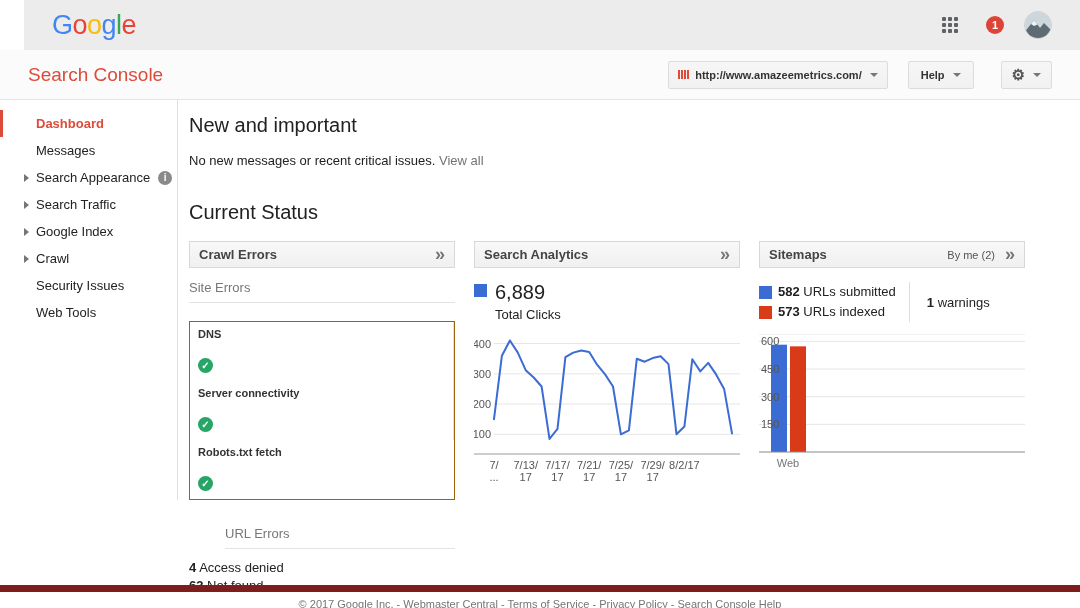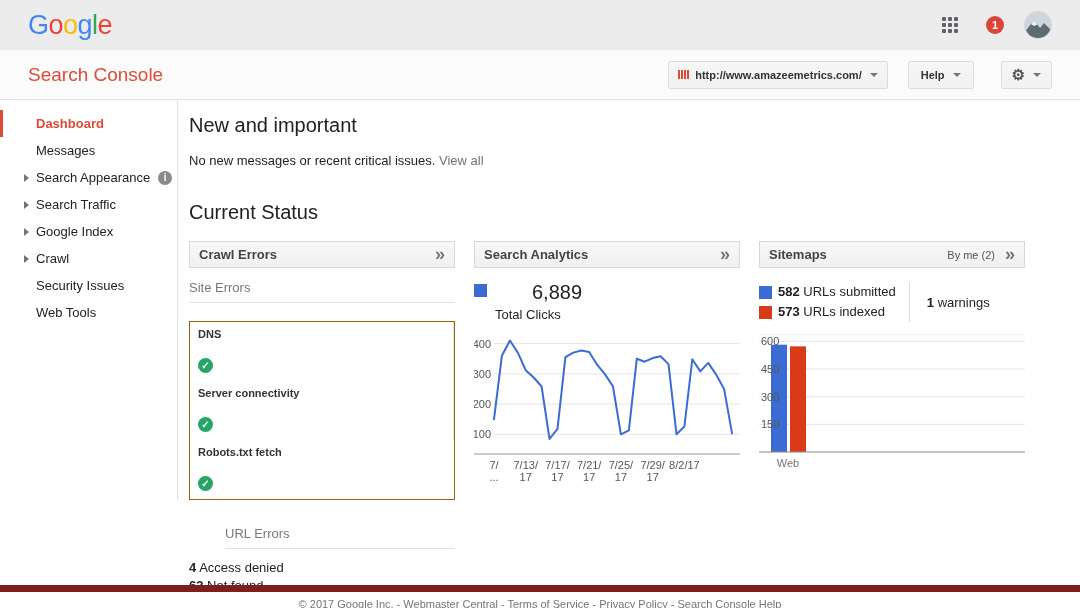--- a/index.html
+++ b/index.html
@@ -1,21 +1,21 @@
 <!DOCTYPE html>
 <html><head>
 <meta charset="utf-8">
 <style>
   * { box-sizing: border-box; }
   body {
     margin: 0; width: 1080px; height: 608px; position: relative; overflow: hidden;
     background: #fff; color: #222; font-family: "Liberation Sans", sans-serif; font-size: 13px;
   }
   
-  .topbar { height: 50px; background: #ececec; display: flex; align-items: center; padding: 16px 28px; }
+  .topbar { height: 50px; background: #ececec; display: flex; align-items: center; padding: 16px 28px; margin-left: 24px; }
   .logo { font-size: 27px; letter-spacing: -0.5px; cursor: pointer; }
   .logo .l1, .logo .l4 { color: #4285f4; }
   .logo .l2, .logo .l6 { color: #ea4335; }
   .logo .l3 { color: #fbbc05; }
   .logo .l5 { color: #34a853; }
   .topbar-right { margin-left: auto; display: flex; align-items: center; }
   .apps-grid { display: grid; grid-template-columns: repeat(3,4px); grid-gap: 2px; cursor: pointer; }
   .apps-grid i { width: 4px; height: 4px; background: #5f6368; border-radius: 1px; }
   .badge { width: 18px; height: 18px; border-radius: 50%; background: #db4437; color: #fff;
     font-size: 11px; font-weight: bold; display: flex; align-items: center; justify-content: center;
@@ -65,21 +65,21 @@
   .site-table { display: flex; border: 1px solid #a16207; margin-top: 18px; flex-direction: column; }
   .site-cell { flex: 1; border-right: 1px solid #e2e2e2; padding: 6px 6px 8px 8px; }
   .site-cell:last-child { border-right: none; }
   .site-cell .name { font-weight: bold; font-size: 11px; color: #333; min-height: 27px; line-height: 13px; }
   .check { width: 15px; height: 15px; border-radius: 50%; background: #27a567; color: #fff; font-size: 10px;
     font-weight: bold; display: flex; align-items: center; justify-content: center; margin-top: 3px; }
   .url-errors-label { margin-top: 14px; margin-left: 36px; }
   .url-error-lines { margin-top: 10px; line-height: 18px; }
   .b { font-weight: bold; }
   .panel-bottom-line { border-top: 1px solid #999; margin-top: 26px; }
-  .sa-legend { display: flex; align-items: flex-start; margin-top: 16px; gap: 37px; }
+  .sa-legend { display: flex; align-items: flex-start; margin-top: 16px; }
   .sq { width: 13px; height: 13px; flex: none; }
   .sq-blue { background: #3b6cd4; }
   .sq-red { background: #d93a17; }
   .sa-num { font-size: 20px; color: #222; margin-left: 8px; margin-top: -3px; }
   .sa-sub { margin-left: 21px; margin-top: 3px; }
   .sa-chart { margin-top: 14px; display: block; }
   .sm-row { display: flex; margin-top: 14px; align-items: stretch; }
   .sm-legend-line { display: flex; align-items: center; line-height: 20px; text-align: right; }
   .sm-legend-line .sq { margin-right: 6px; margin-top: 1px; }
   .sm-warn { border-left: 1px solid #ddd; margin-left: 13px; padding-left: 17px; display: flex;

